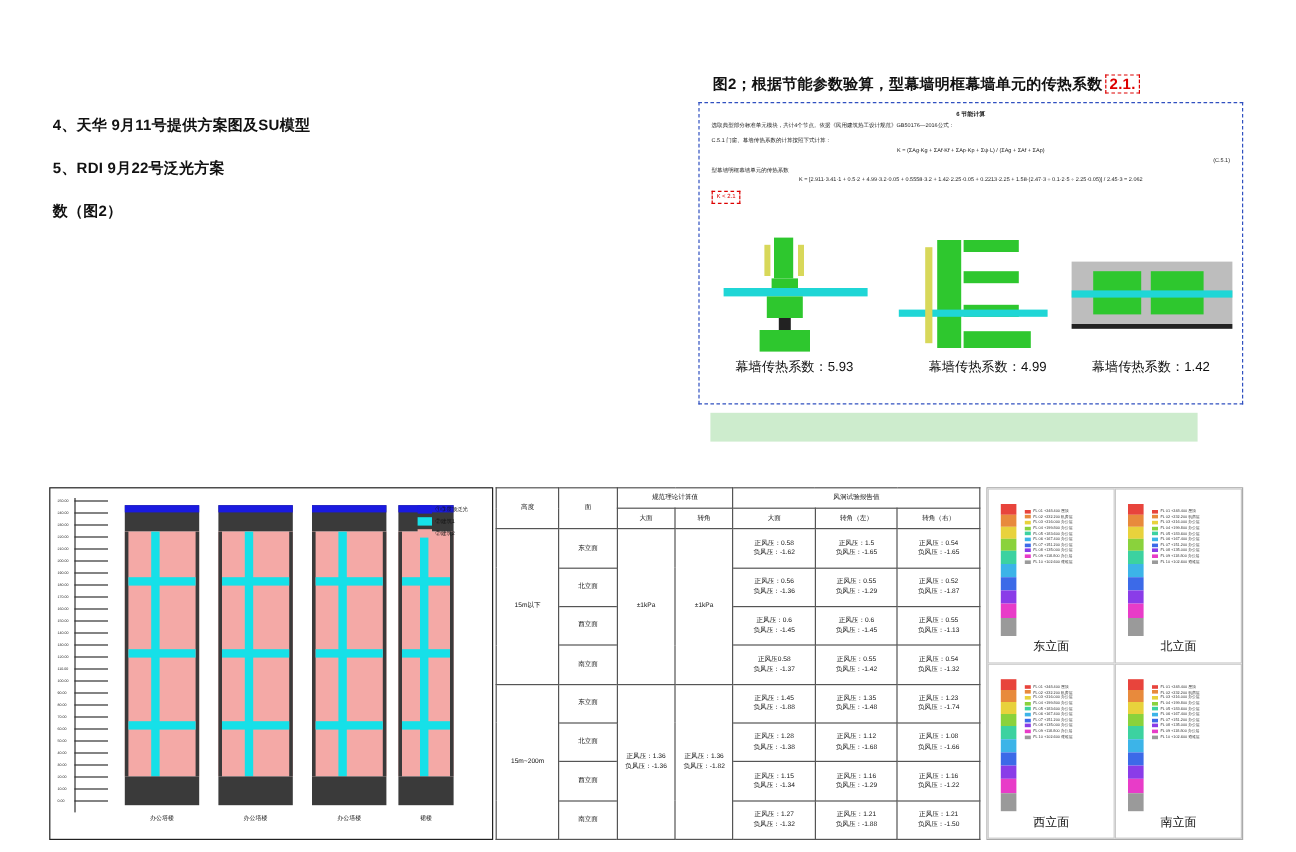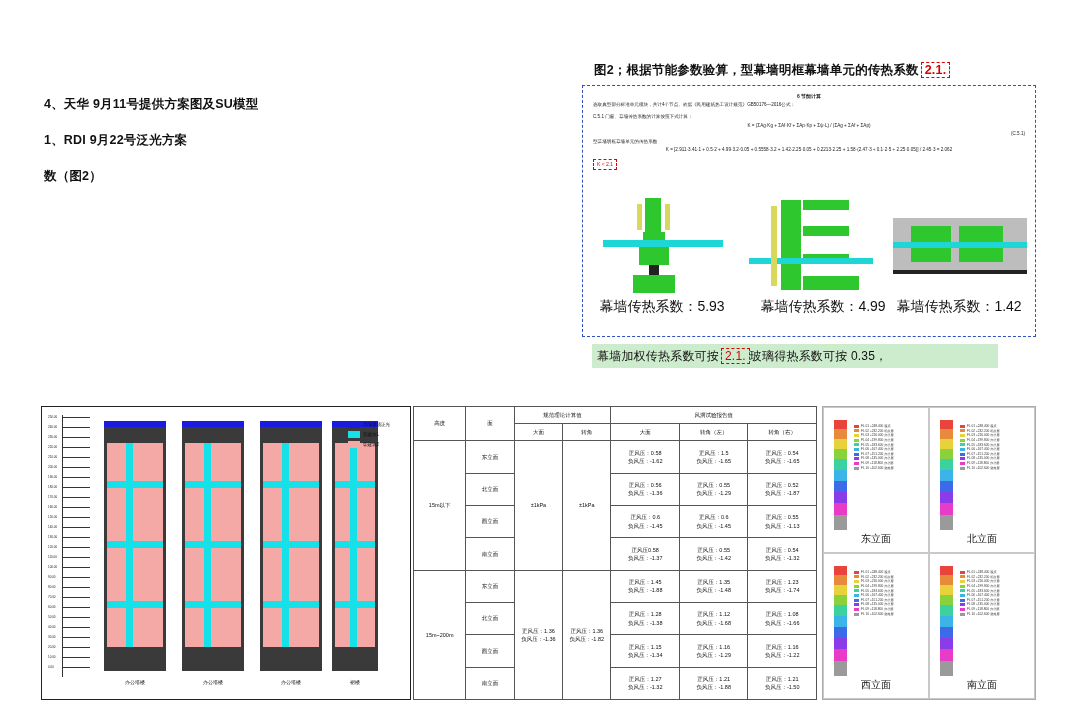--- a/index.html
+++ b/index.html
@@ -218,21 +218,21 @@
   }
   .cad .g { position: absolute; background: #2ec72e; }
   .cad .c { position: absolute; background: #1fd6d6; }
   .cad .y { position: absolute; background: #d8d85a; }
   .cad .k { position: absolute; background: #222; }
   .cad .gray { position: absolute; background: #bdbdbd; }
 
   .ucaption {
     position: absolute;
     top: 212px;
-    font-size: 14px;
+    font-size: 11px;
     color: #111;
     text-align: center;
   }
   .hl-green {
     position: absolute;
     left: 592px;
     top: 344px;
     width: 406px;
     height: 24px;
     background: #cdeccd;
@@ -291,21 +291,21 @@
     color: #111;
   }
 </style>
 </head>
 <body>
 
 <div class="page">
 
   <div class="left-col">
     <div class="cond-item">4、天华 9月11号提供方案图及SU模型</div>
-    <div class="cond-item">1、RDI 9月22号泛光方案</div>
+    <div class="cond-item">5、RDI 9月22号泛光方案</div>
     <div class="cond-item">数（图2）</div>
   </div>
 
 
   <div class="fig1-box">
     <div class="axis-ticks">
       <div class="vline"></div>
       <div class="tk" style="top:2px"></div>
         <div class="lbl" style="top:0px">250.00</div>
       <div class="tk" style="top:12px"></div>
@@ -635,23 +635,20 @@
         <div class="k" style="left:4px;top:74px;width:134px;height:4px"></div>
       </div>
     </div>
 
     <div class="ucaption" style="left:4px;width:150px">幕墙传热系数：5.93</div>
     <div class="ucaption" style="left:166px;width:148px">幕墙传热系数：4.99</div>
     <div class="ucaption" style="left:302px;width:148px">幕墙传热系数：1.42</div>
   </div>
 
   <div class="hl-green"></div>
-  <div class="hl-text">
-    <span>幕墙加权传热系数可按</span><span class="redbox">2.1.</span><span>玻璃得热系数可按 0.35，</span>
-  </div>
 
   <div class="quad">
 
     <div class="qcell" style="left:0;top:0">
       <div class="bar">
         <div class="seg" style="top:0;height:9px;background:#e8443c"></div>
         <div class="seg" style="top:9px;height:10px;background:#e88a3c"></div>
         <div class="seg" style="top:19px;height:10px;background:#e8d23c"></div>
         <div class="seg" style="top:29px;height:10px;background:#8ad23c"></div>
         <div class="seg" style="top:39px;height:11px;background:#3cd2a0"></div>

